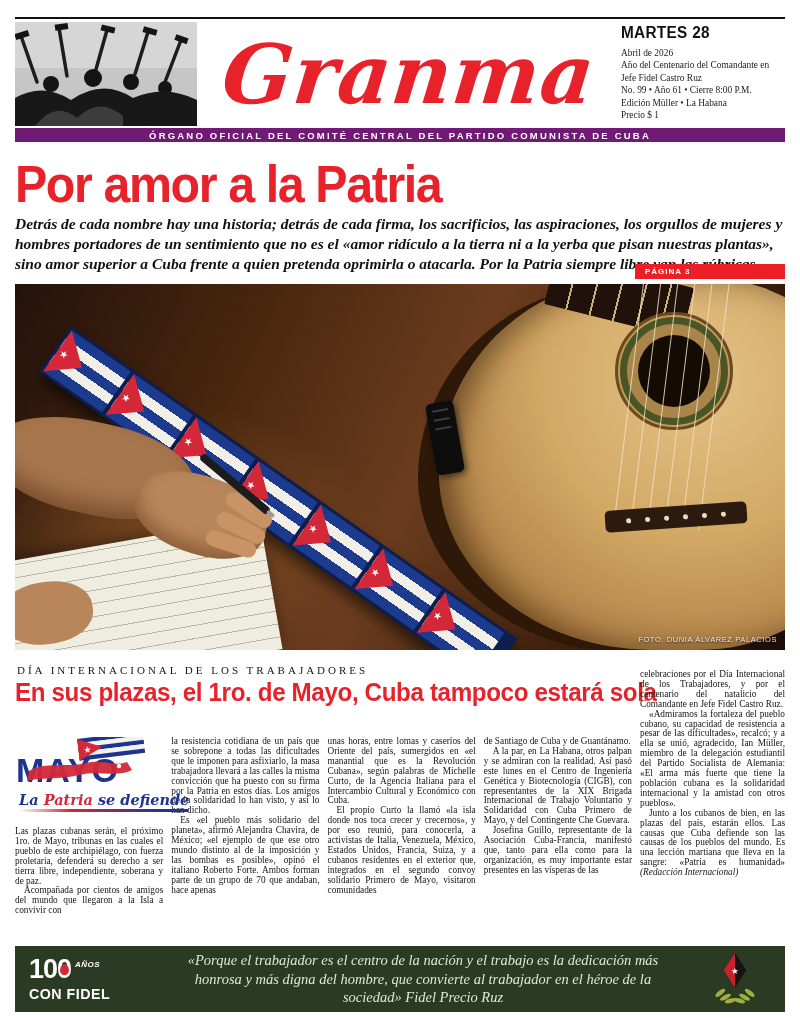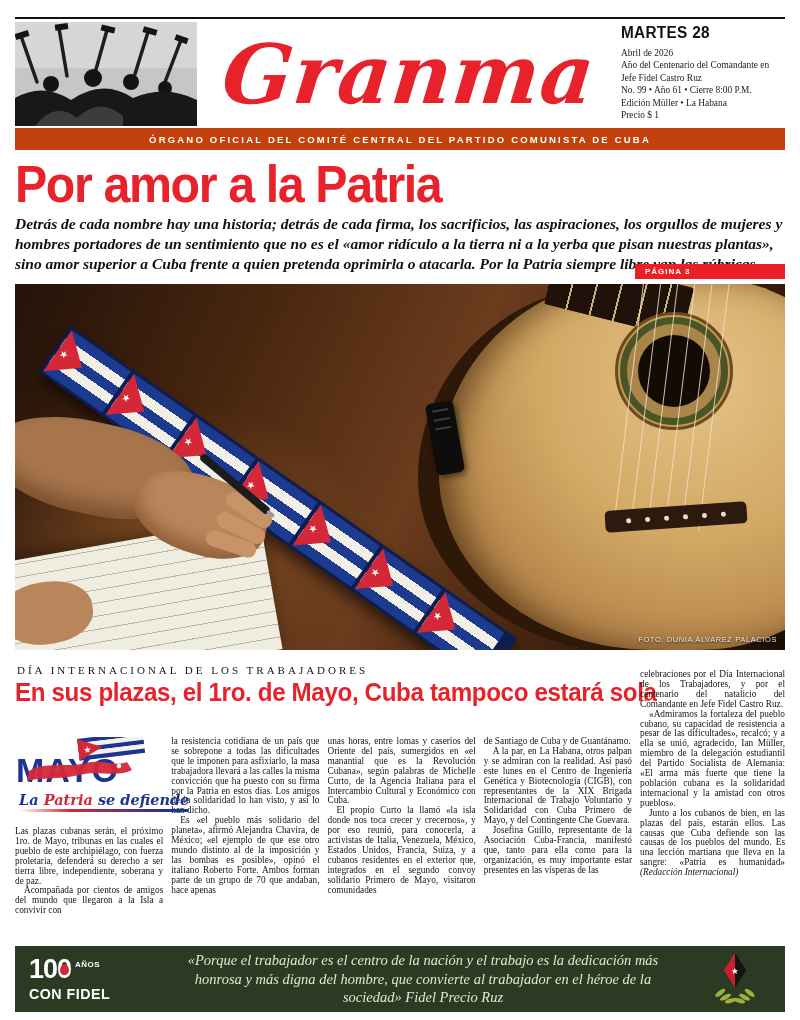--- a/index.html
+++ b/index.html
@@ -11,21 +11,21 @@
   .masthead{position:absolute;left:15px;right:15px;top:22px;height:104px;display:flex;}
   .mast-photo{width:182px;height:104px;flex:0 0 182px;overflow:hidden;}
   .logo-wrap{flex:1;display:flex;align-items:center;justify-content:center;}
   .granma{font-family:"DejaVu Serif",serif;font-style:italic;font-weight:bold;
           font-size:82px;color:#e8222b;letter-spacing:1px;transform:skewX(-6deg);line-height:1;}
   .edition{width:164px;flex:0 0 164px;padding-top:2px;}
   .edition .day{font-family:"Liberation Sans",sans-serif;font-weight:bold;font-size:16px;
                 letter-spacing:.3px;color:#111;margin-bottom:5px;transform:scaleX(.96);transform-origin:left;}
   .edition .line{font-size:9.4px;line-height:12.4px;color:#222;}
 
-  .tagline{position:absolute;left:15px;right:15px;top:128px;height:22px;background:#c2410c;
+  .tagline{position:absolute;left:15px;right:15px;top:128px;height:14px;background:#701a75;
            display:flex;align-items:center;justify-content:center;
            font-family:"Liberation Sans",sans-serif;font-weight:bold;font-size:9.5px;
            letter-spacing:2.2px;color:#fff;}
 
   
   .h1{position:absolute;left:15px;top:158px;color:#e8222b;font-family:"Liberation Sans",sans-serif;
       font-weight:bold;font-size:52px;line-height:1;letter-spacing:-1.5px;
       transform:scaleX(.93);transform-origin:left;white-space:nowrap;}
   .deck1{position:absolute;left:15px;right:15px;top:214px;font-weight:bold;font-style:italic;
          font-size:15.5px;line-height:1.28;color:#111;}
@@ -117,21 +117,21 @@
                background:linear-gradient(90deg,rgba(212,40,56,0),#d42838 30%,#1f3490 85%);}
 
   
   .footer{position:absolute;left:15px;right:15px;top:946px;height:66px;background:#2b3a22;
           display:flex;align-items:center;padding:0 14px;box-sizing:border-box;}
   .f100{width:118px;flex:0 0 118px;color:#fff;font-family:"Liberation Sans",sans-serif;}
   .f100 .row1{display:flex;align-items:flex-start;position:relative;}
   .n100{font-weight:bold;font-size:27px;line-height:1;letter-spacing:-1px;position:relative;}
   .zero-accent{position:absolute;left:31px;top:8px;width:9px;height:11px;background:#d42838;
                border-radius:50% 50% 50% 50%/60% 60% 40% 40%;}
-  .anos{font-weight:bold;font-size:8px;margin:4px 0 0 4px;letter-spacing:.5px;}
+  .anos{font-weight:bold;font-size:8px;margin:4px 0 0 4px;letter-spacing:.5px;font-style:italic;}
   .confidel{font-weight:bold;font-size:15px;letter-spacing:.5px;margin-top:2px;transform:scaleX(.95);transform-origin:left;}
   .fc-quote{flex:1;text-align:center;font-style:italic;font-size:14.5px;line-height:1.3;
             color:#dcead0;padding:0 18px;}
   .fc-emblem{width:72px;flex:0 0 72px;display:flex;justify-content:center;}
 </style>
 </head>
 <body>
 
 <div class="page">
   <div class="toprule"></div>

